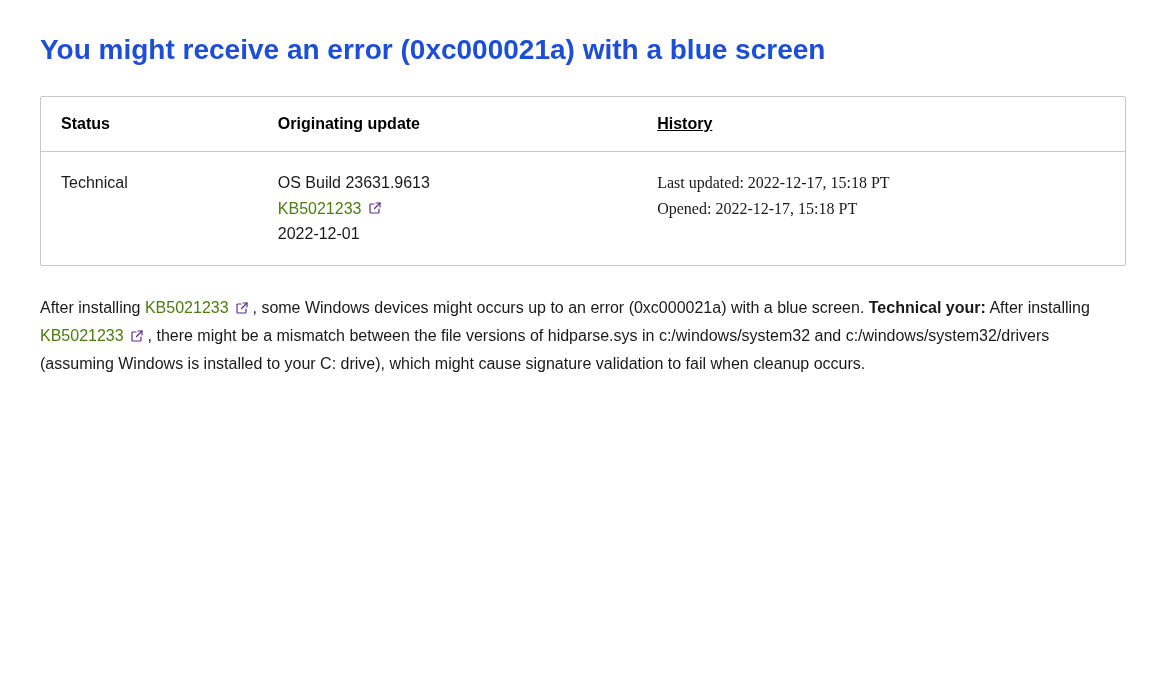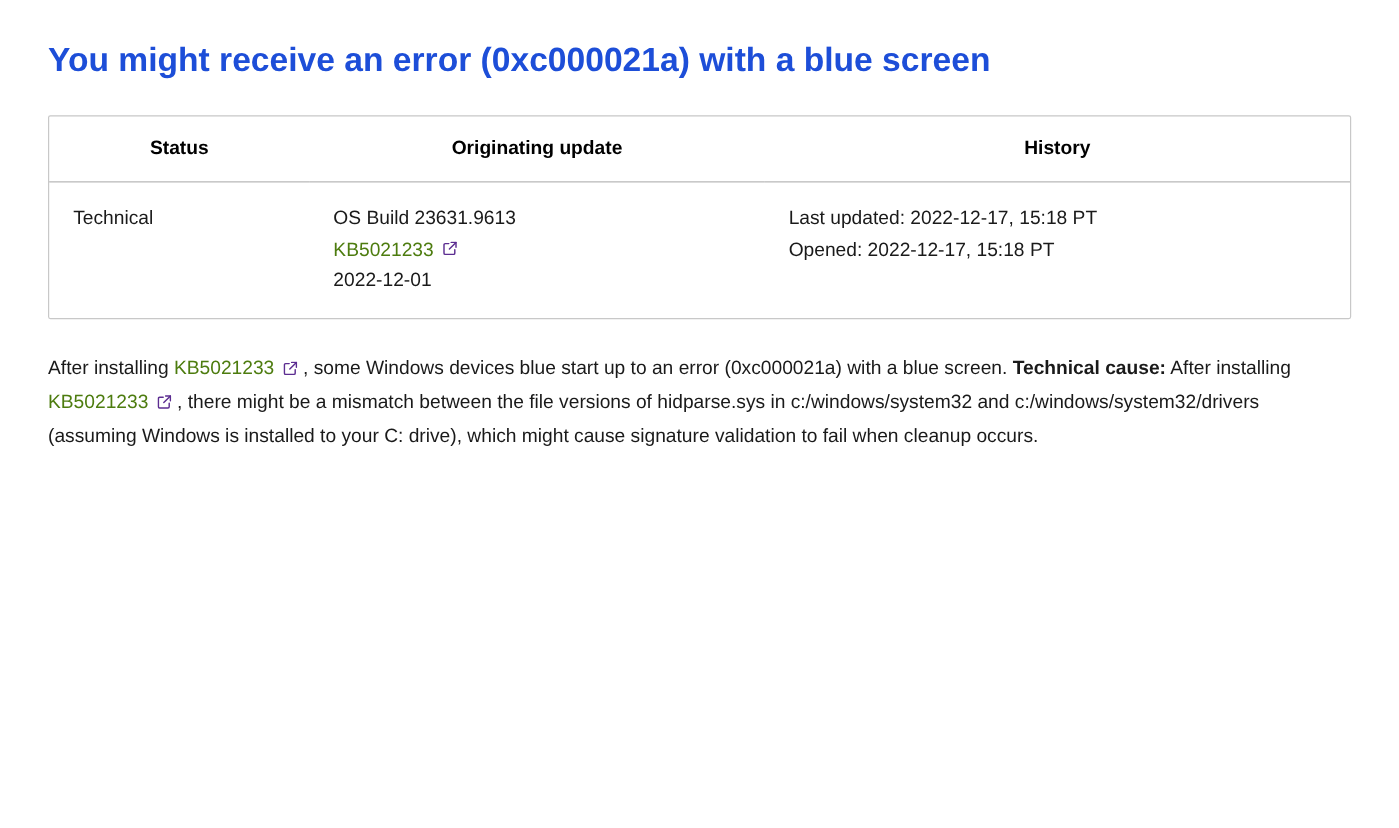--- a/index.html
+++ b/index.html
@@ -37,21 +37,21 @@
     table {
       width: 100%;
       border-collapse: collapse;
     }
 
     thead tr {
       border-bottom: 1px solid #c8c8c8;
     }
 
     th {
-      text-align: center;
+      text-align: left;
       font-weight: 700;
       font-size: 16px;
       padding: 14px 20px;
       color: #000000;
     }
 
     td {
       text-align: left;
       font-size: 16px;
       padding: 18px 20px;
@@ -62,32 +62,34 @@
     td:first-child {
       width: 20%;
     }
 
     td:nth-child(2) {
       width: 35%;
     }
 
     td:nth-child(3) {
       width: 45%;
+      font-family: Liberation Serif, serif;
     }
 
     th:first-child {
       width: 20%;
     }
 
     th:nth-child(2) {
       width: 35%;
     }
 
     th:nth-child(3) {
       width: 45%;
+      text-decoration: underline;
     }
 
     .link {
       color: #4d7c0f;
       text-decoration: none;
       cursor: pointer;
     }
 
     .external-icon {
       display: inline-block;
@@ -153,21 +155,21 @@
 
 <div class="description">
   <p>
     <span>After installing </span><a class="link" href="#">
       <span>KB5021233</span>
       <svg class="external-icon" viewBox="0 0 12 12" fill="none" xmlns="http://www.w3.org/2000/svg">
         <path d="M7 1H11V5" stroke="#5c2d91" stroke-width="1.2" stroke-linecap="round" stroke-linejoin="round"></path>
         <path d="M11 1L5.5 6.5" stroke="#5c2d91" stroke-width="1.2" stroke-linecap="round"></path>
         <path d="M5 2H2C1.44772 2 1 2.44772 1 3V10C1 10.5523 1.44772 11 2 11H9C9.55228 11 10 10.5523 10 10V7" stroke="#5c2d91" stroke-width="1.2" stroke-linecap="round"></path>
       </svg>
-    </a><span>, some Windows devices blue start up to an error (0xc000021a) with a blue screen. </span><strong>Technical cause:</strong><span> After installing </span><a class="link" href="#">
+    </a><span>, some Windows devices might occurs up to an error (0xc000021a) with a blue screen. </span><strong>Technical your:</strong><span> After installing </span><a class="link" href="#">
       <span>KB5021233</span>
       <svg class="external-icon" viewBox="0 0 12 12" fill="none" xmlns="http://www.w3.org/2000/svg">
         <path d="M7 1H11V5" stroke="#5c2d91" stroke-width="1.2" stroke-linecap="round" stroke-linejoin="round"></path>
         <path d="M11 1L5.5 6.5" stroke="#5c2d91" stroke-width="1.2" stroke-linecap="round"></path>
         <path d="M5 2H2C1.44772 2 1 2.44772 1 3V10C1 10.5523 1.44772 11 2 11H9C9.55228 11 10 10.5523 10 10V7" stroke="#5c2d91" stroke-width="1.2" stroke-linecap="round"></path>
       </svg>
     </a><span>, there might be a mismatch between the file versions of hidparse.sys in c:/windows/system32 and c:/windows/system32/drivers (assuming Windows is installed to your C: drive), which might cause signature validation to fail when cleanup occurs.</span>
   </p>
 </div>
 

